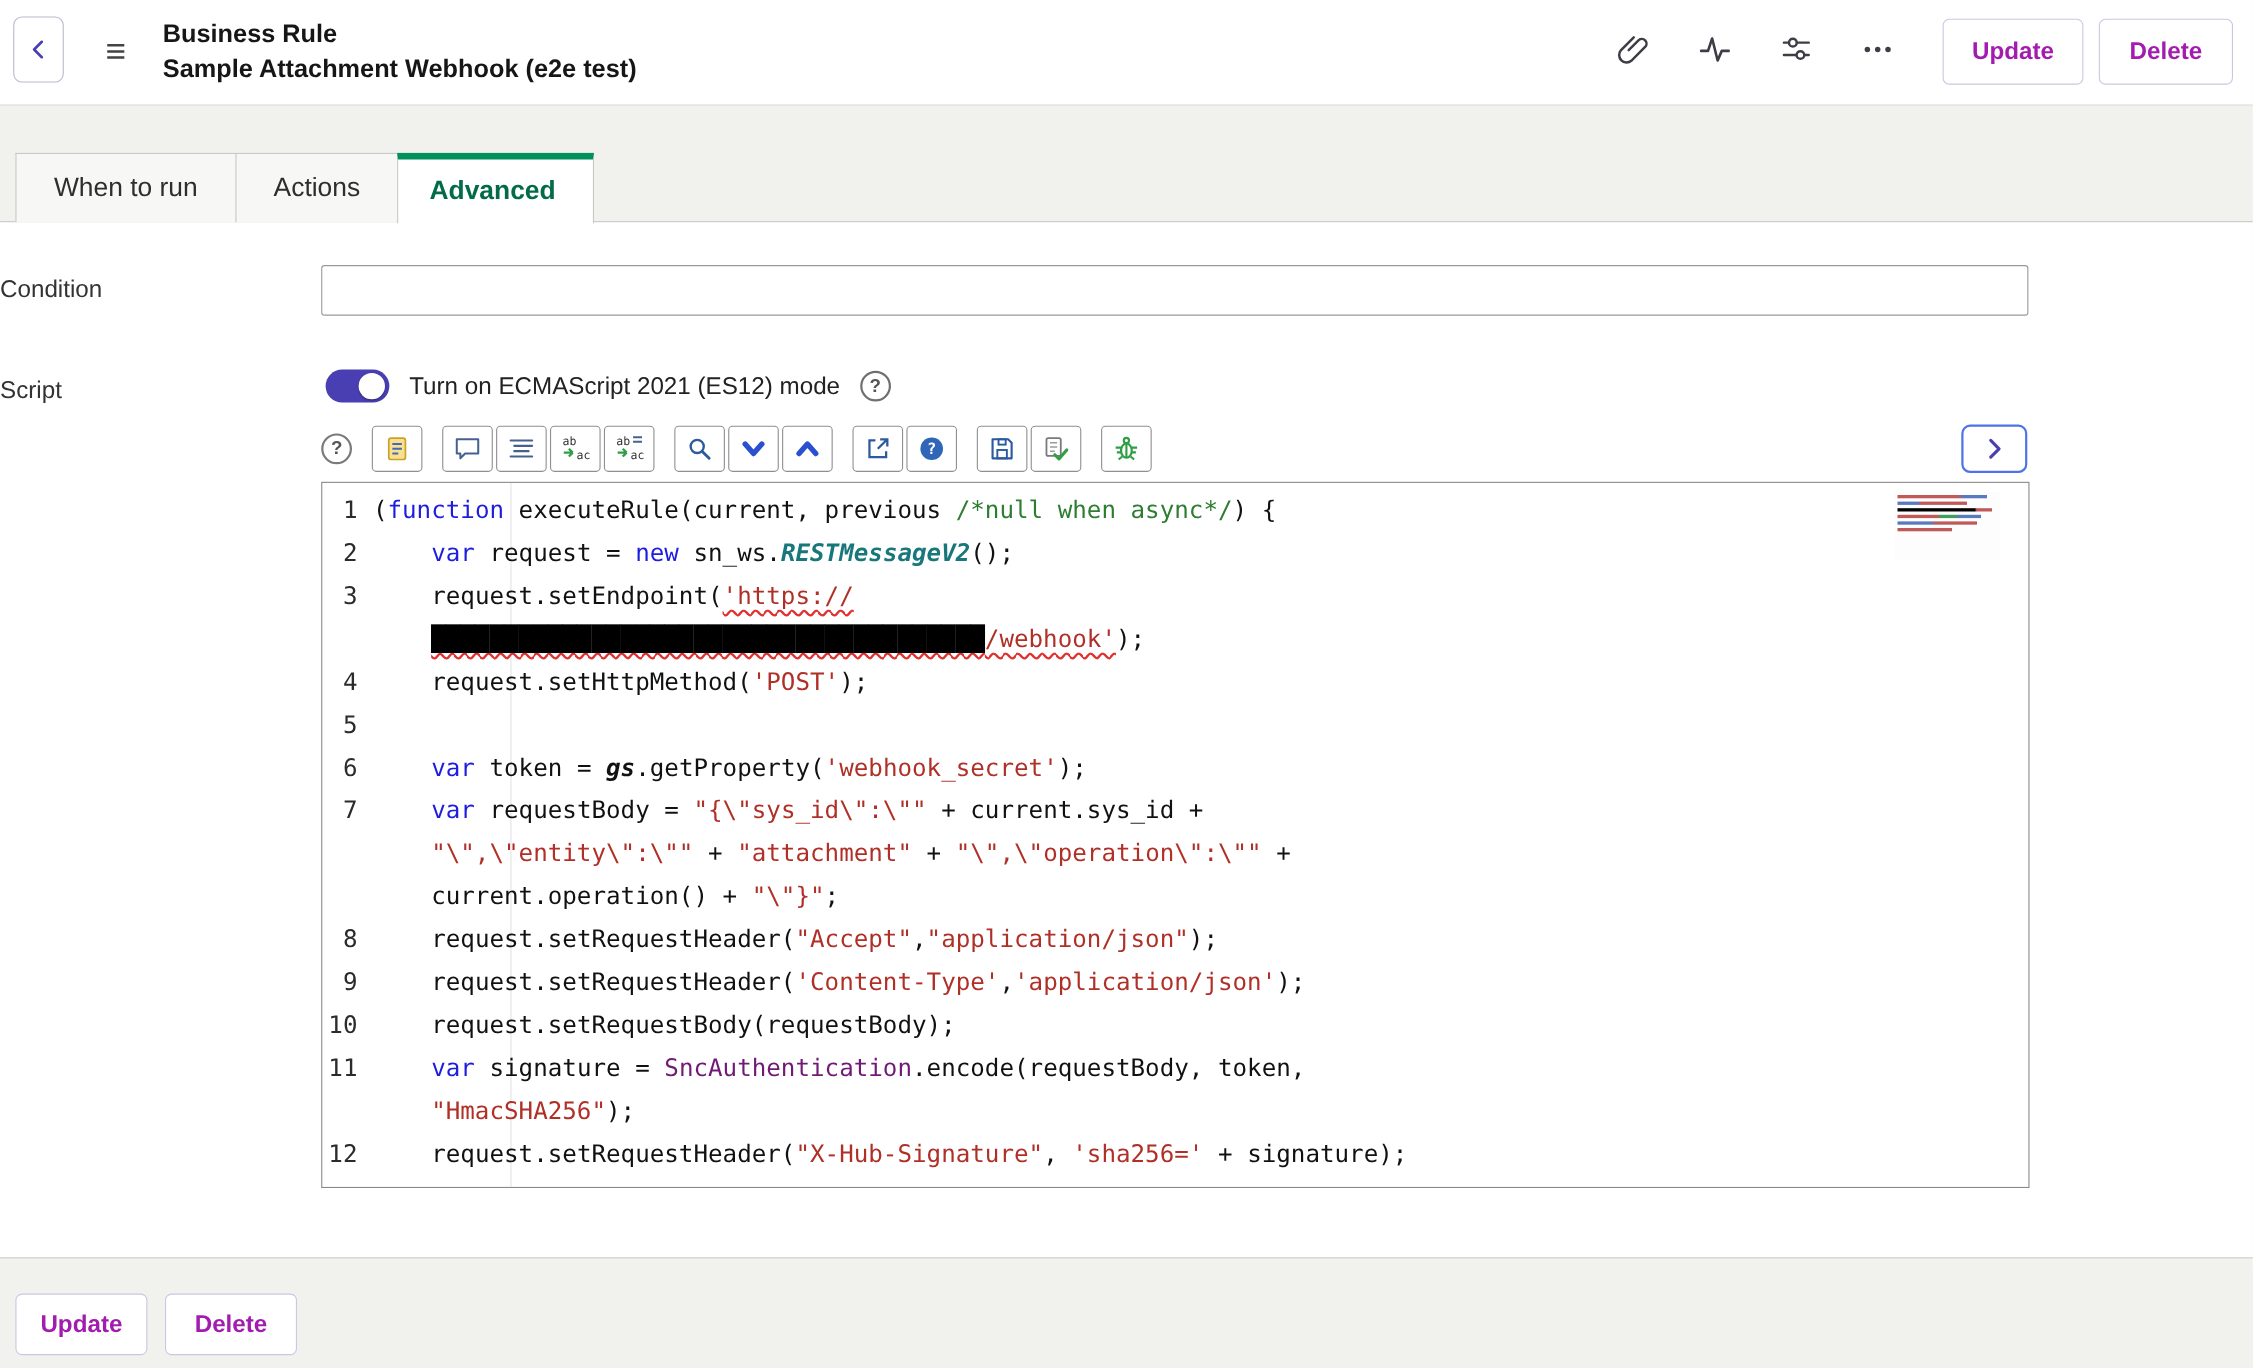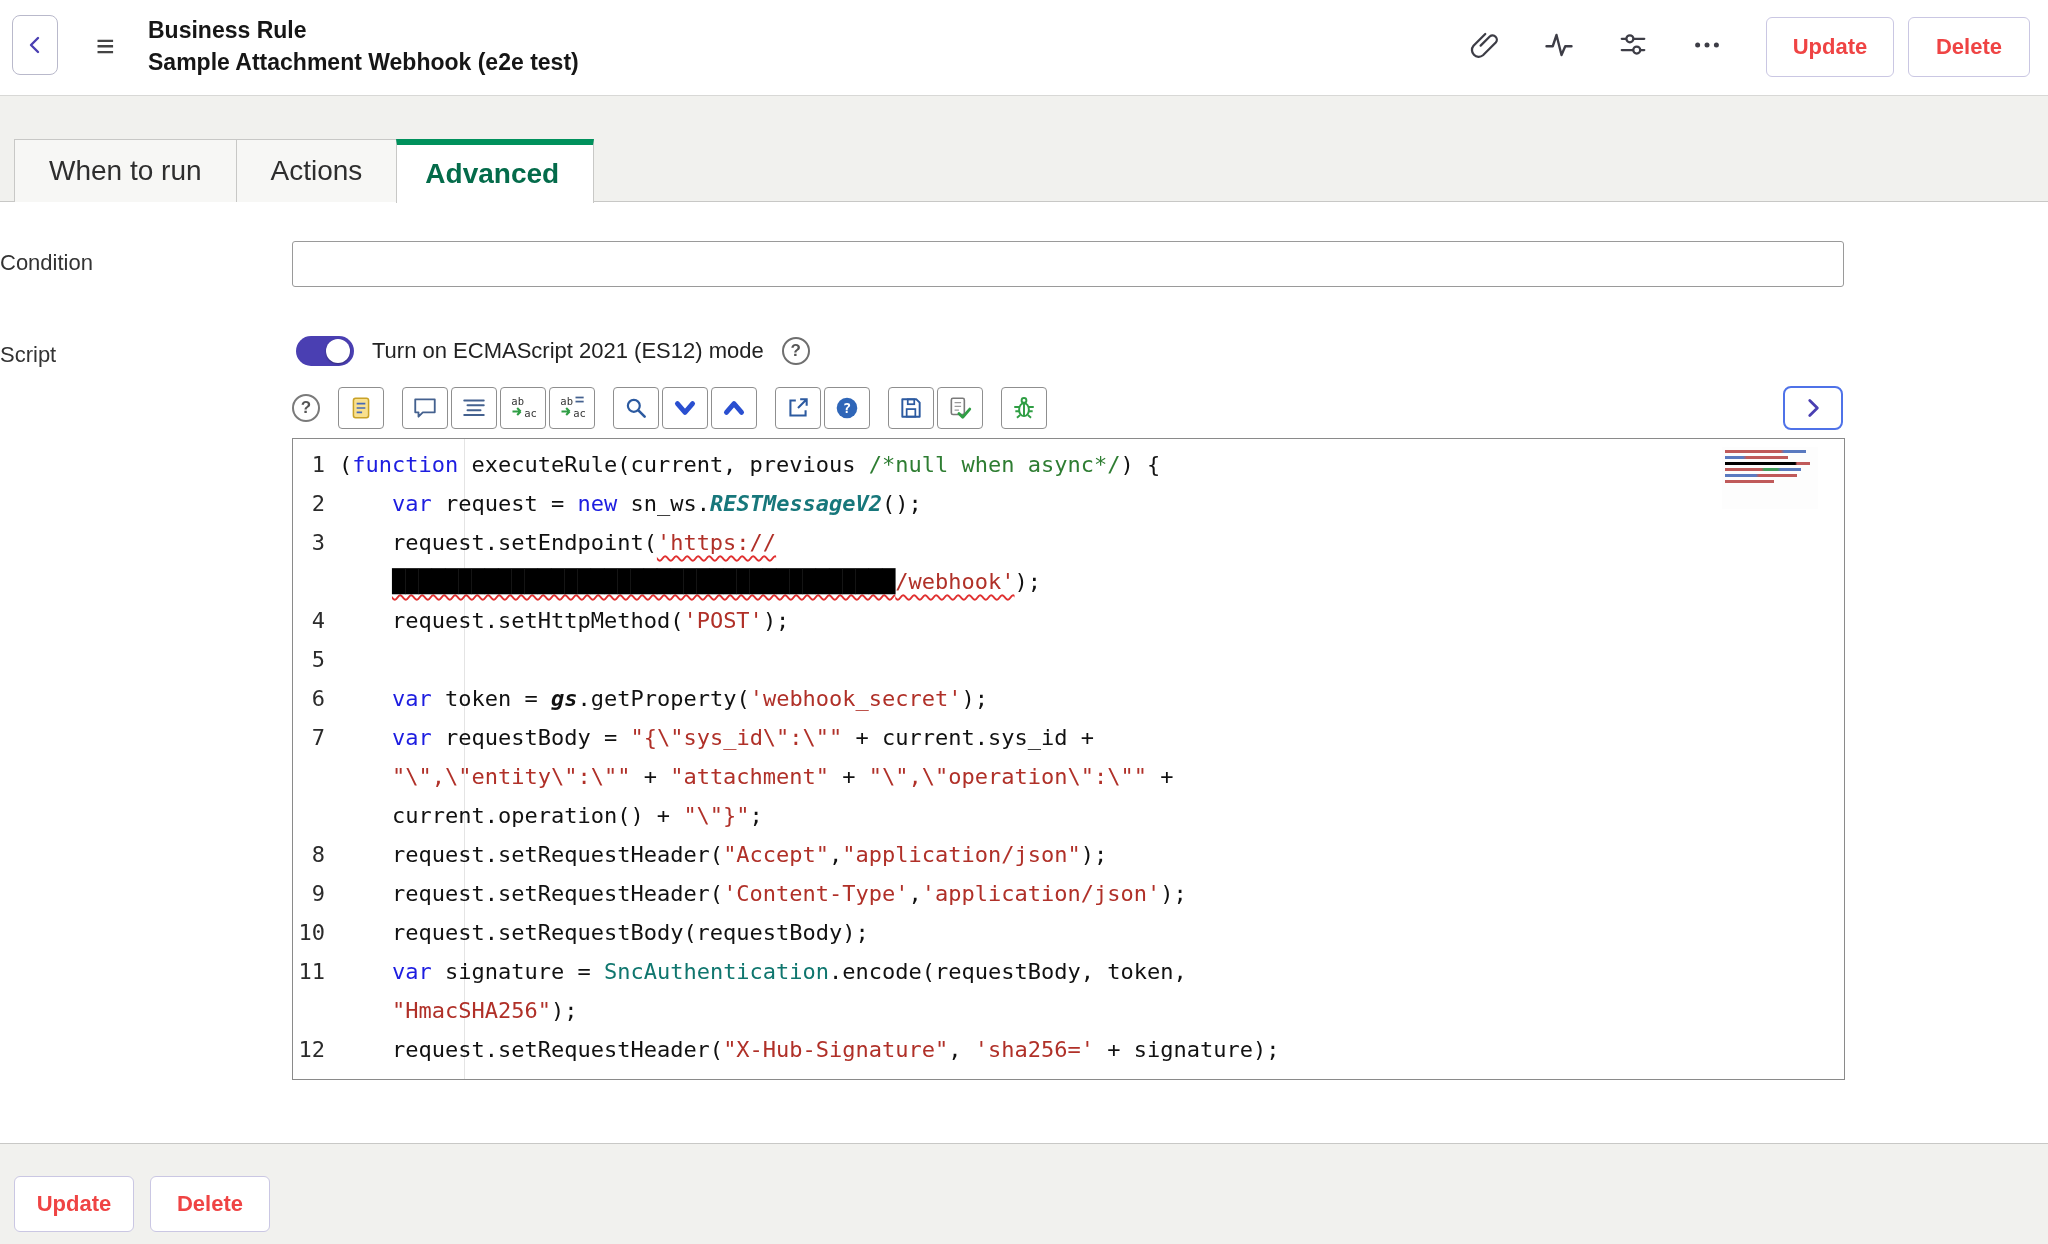--- a/index.html
+++ b/index.html
@@ -24,30 +24,30 @@
   .hamburger {
     position:absolute; left:96px; top:26px; font-size:32px; color:#444;
     cursor:pointer; line-height:40px;
   }
   .title-block { position:absolute; left:148px; top:14px; }
   .title-line { font-size:23px; font-weight:bold; color:#161616; line-height:32px; }
   .hdr-icons { position:absolute; left:1470px; top:30px; display:flex; gap:44px; align-items:center; }
   .hdr-icon { width:30px; height:30px; cursor:pointer; }
   .btn {
     background:#fff; border:1px solid #cac7e3; border-radius:6px;
-    color:#ef4444; font-weight:bold; font-size:22px; cursor:pointer;
+    color:#a21caf; font-weight:bold; font-size:22px; cursor:pointer;
     font-family:"Liberation Sans",sans-serif;
   }
   .hdr-update { position:absolute; left:1766px; top:17px; width:128px; height:60px; }
   .hdr-delete { position:absolute; left:1908px; top:17px; width:122px; height:60px; }
   
   .tabs { position:absolute; left:14px; top:139px; display:flex; z-index:3; }
   .tab {
     height:63px; display:flex; align-items:center; justify-content:center;
-    font-size:28px; color:#2e2e2e; background:#f7f7f5;
+    font-size:24px; color:#2e2e2e; background:#f7f7f5;
     border:1px solid #c8c8c6; border-bottom:none; border-right:none;
     padding:0 34px; cursor:pointer;
   }
   .tab:last-child { border-right:1px solid #c8c8c6;padding-left:28px; }
   .tab.active {
     background:#ffffff; height:64px;
     border-top:6px solid #00915c;
     color:#046b4a; font-weight:600;
   }
   
@@ -114,21 +114,21 @@
     box-sizing:content-box;
     width:68ch; padding-left:4ch; text-indent:-4ch;
     white-space:pre-wrap; overflow-wrap:break-word;
     font-family:"DejaVu Sans Mono",monospace; font-size:22px; line-height:39px; color:#111;
   }
   .tk-kw   { color:#1d1de0; }
   .tk-str  { color:#b03028; }
   .tk-strerr { color:#b03028; text-decoration:underline wavy #e03030 1.5px; text-underline-offset:5px; }
   .tk-com  { color:#2e7d32; }
   .tk-cls  { color:#17777b; font-weight:bold; font-style:italic; }
-  .tk-fn   { color:#0f766e; }
+  .tk-fn   { color:#701a75; }
   .tk-gsv  { color:#111; font-weight:bold; font-style:italic; }
   .tk-redact { color:#000; letter-spacing:0; text-decoration:underline wavy #e03030 1.5px; text-underline-offset:5px; }
   
   .minimap {
     position:absolute; right:26px; top:8px; width:96px; height:62px;
     background:#fdfdfd; z-index:2;
   }
   .minimap i { display:block; height:3px; margin:3px 3px; }
   .minimap i:nth-child(1){ background:linear-gradient(90deg,#c05a5a 0 62%,#5a7ac0 66% 90%,transparent 0); }
   .minimap i:nth-child(2){ background:linear-gradient(90deg,#5a7ac0 0 20%,#c05a5a 24% 70%,transparent 0); }

